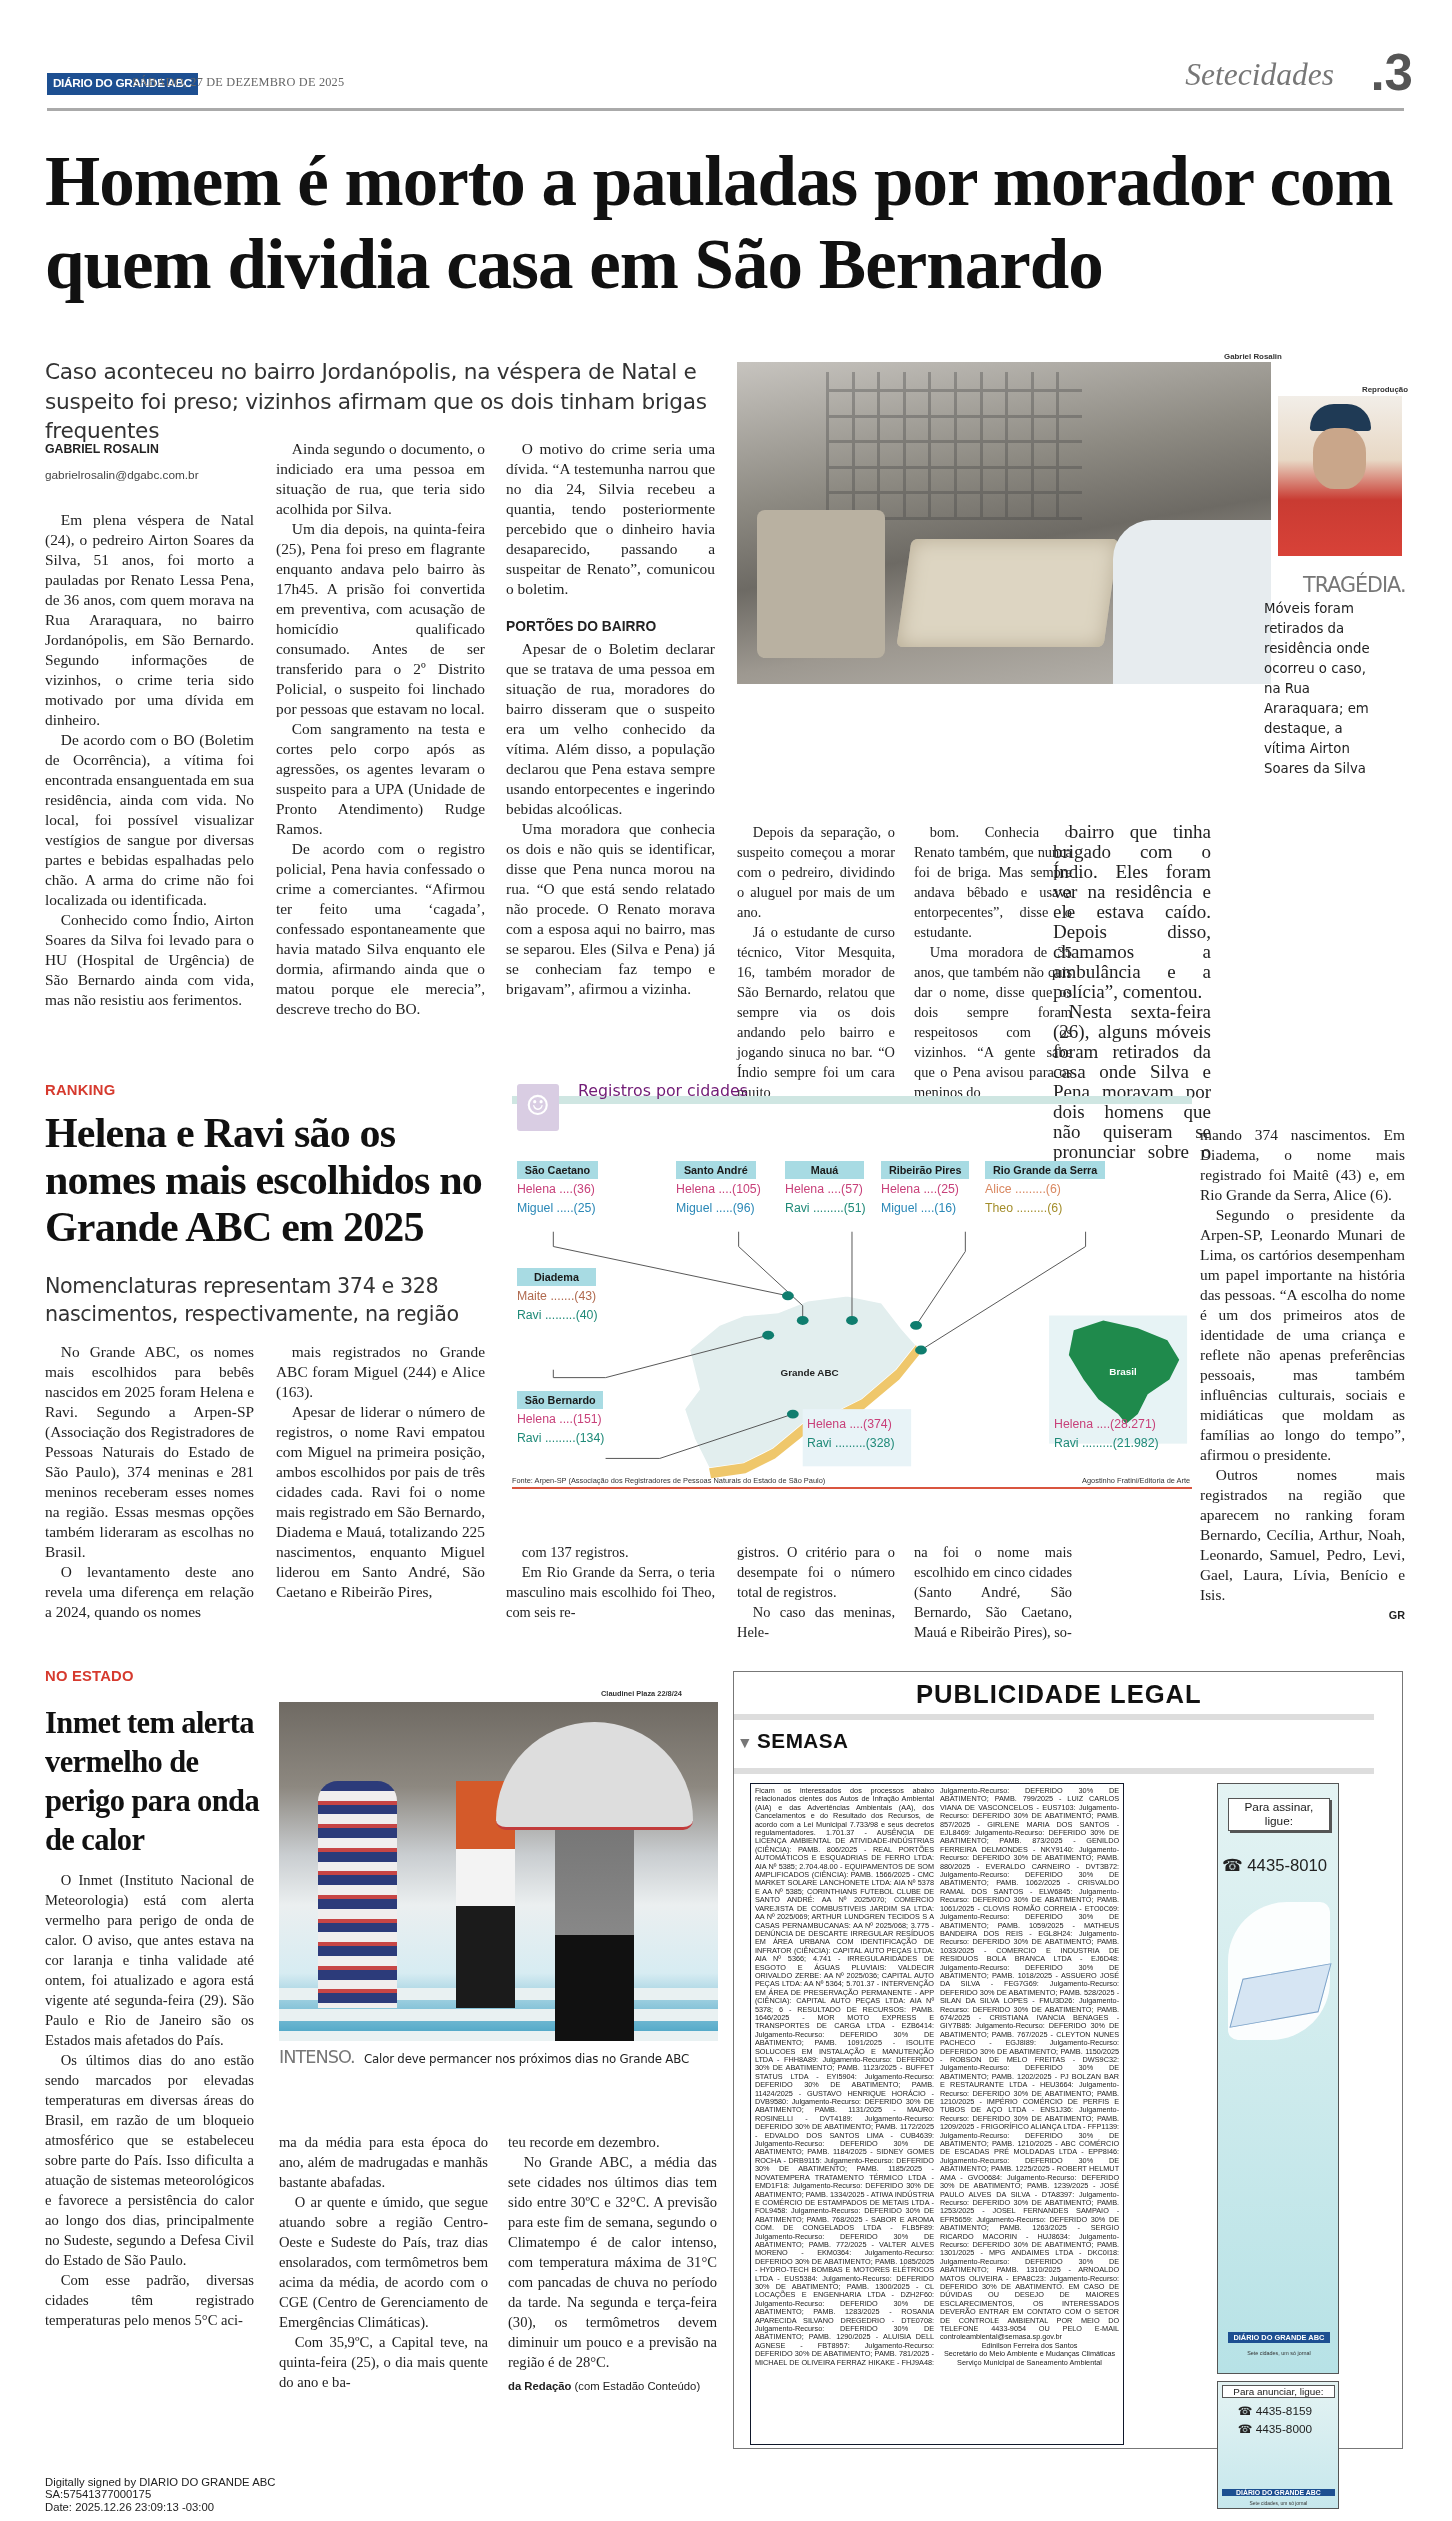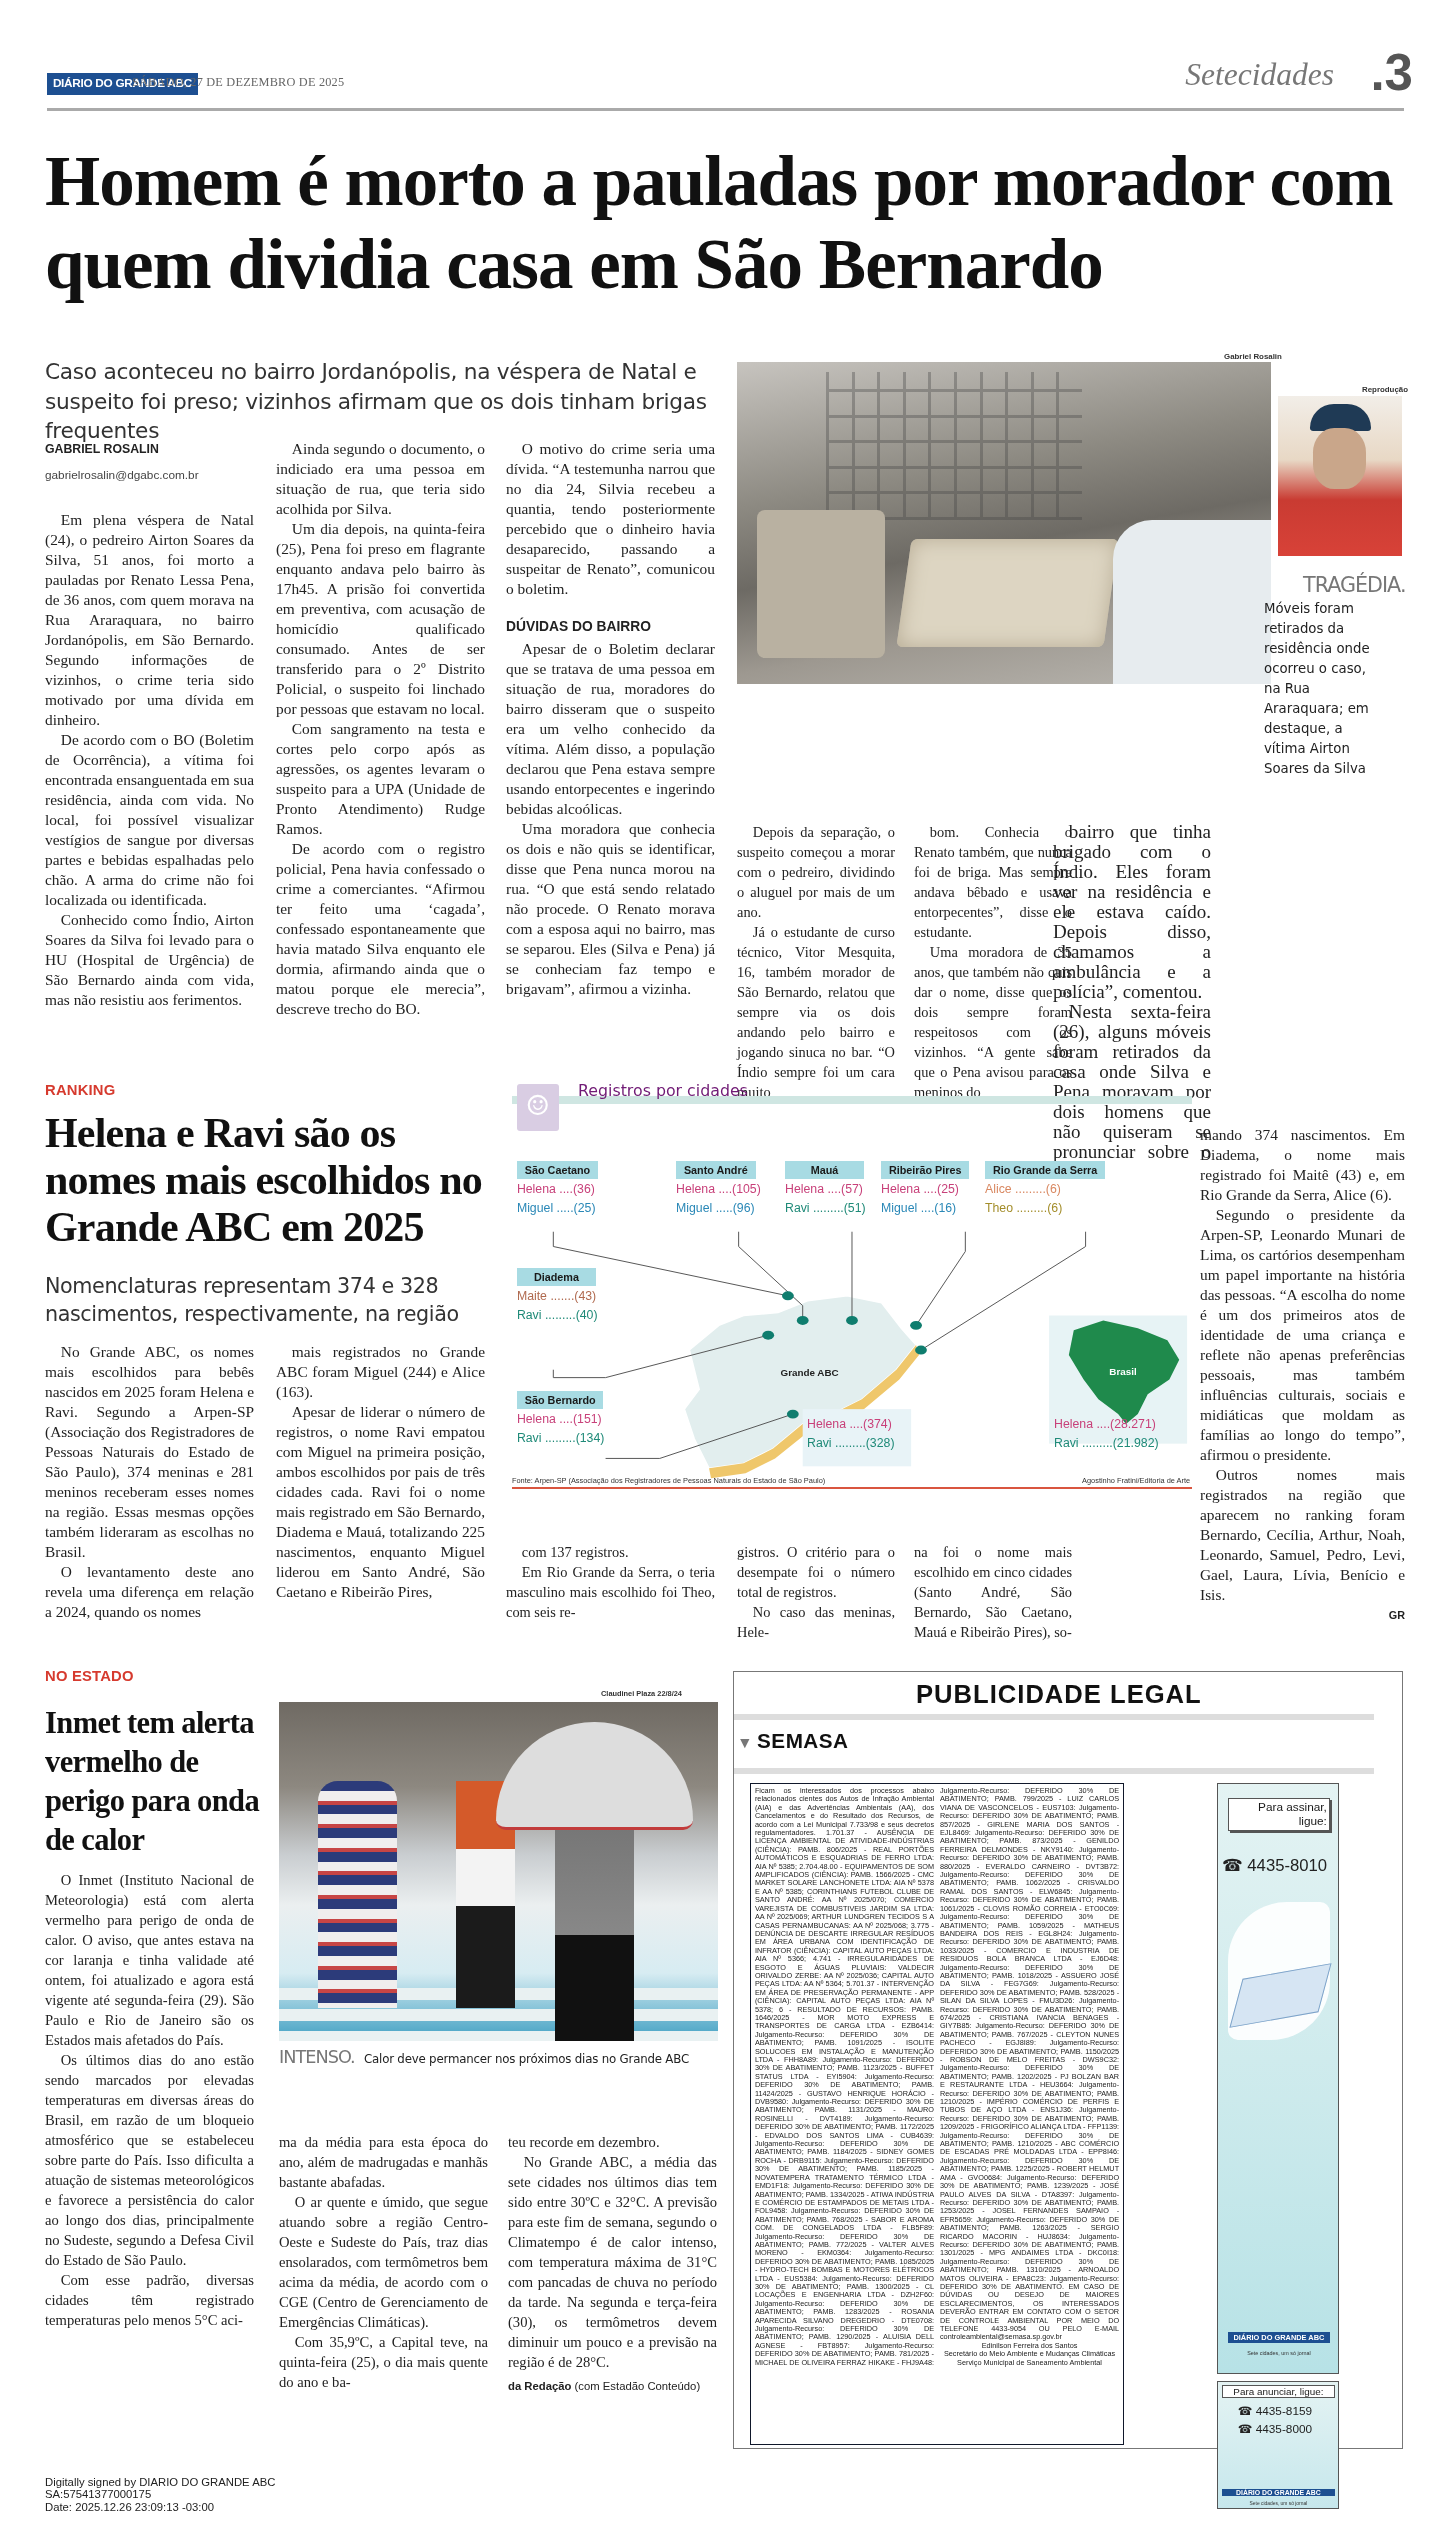--- a/index.html
+++ b/index.html
@@ -67,21 +67,21 @@
 
 #legal{left:733px;top:1671px;width:670px;height:778px;border:1px solid #777;background:#fff}
 #legal-title{position:absolute;left:182px;top:7.9px;font-family:"Liberation Sans",sans-serif;font-weight:bold;font-size:25.6px;letter-spacing:1px;color:#111}
 #legal-bar1{position:absolute;left:0;top:42px;width:640px;height:5.9px;background:#ddd}
 #semasa{position:absolute;left:3px;top:57px;font-family:"Liberation Sans",sans-serif;font-weight:bold;font-size:20.7px;color:#111;letter-spacing:0.5px}
 #semasa-tri{color:#777;font-size:15.8px;margin-right:3.9px}
 #legal-bar2{position:absolute;left:0;top:96px;width:640px;height:5.9px;background:#ddd}
 #legal-text{position:absolute;left:16px;top:111px;width:374px;height:662px;border:1px solid #0f172a;padding:3px 3.9px;column-count:2;column-gap:5.9px;font-family:"Liberation Sans",sans-serif;font-size:7.3px;line-height:8.4px;text-align:justify;color:#222;overflow:hidden}
 #legal-text .sig{text-align:center;display:block}
 #ad1{position:absolute;left:483px;top:111px;width:122px;height:591px;border:1px solid #555;background:linear-gradient(180deg,#e4f3f3 0%,#b7e2e6 100%)}
-#ad1 .call{position:absolute;left:9.9px;top:13.8px;width:102px;background:#fff;border:1px solid #555;box-shadow:2px 2px 0 #555;text-align:right;font-family:"Liberation Sans",sans-serif;font-size:11.8px;line-height:13.8px;padding:2px}
+#ad1 .call{position:absolute;left:9.9px;top:13.8px;width:102px;background:#fff;border:1px solid #555;box-shadow:2px 2px 0 #555;text-align:center;font-family:"Liberation Sans",sans-serif;font-size:11.8px;line-height:13.8px;padding:2px}
 #ad1 .phone{position:absolute;left:3.9px;top:71px;font-family:"Liberation Sans",sans-serif;font-size:16.7px;color:#222;white-space:nowrap}
 #ad1 .mock{position:absolute;left:9.9px;top:118px;width:102px;height:138px;background:#fff;border-radius:59px 9.9px 59px 9.9px;opacity:.9}
 #ad1 .mock2{position:absolute;left:17.7px;top:187px;width:89px;height:49px;background:#d6e5f3;transform:skew(-15deg,-10deg);border:1px solid #7da3c9}
 #ad1 .brand{position:absolute;left:9.9px;bottom:29.6px;width:102px;background:#1d4f91;color:#fff;font-family:"Liberation Sans",sans-serif;font-weight:bold;font-size:7.4px;text-align:center;padding:1px}
 #ad1 .tag{position:absolute;left:9.9px;bottom:16.7px;width:102px;font-family:"Liberation Sans",sans-serif;font-size:5.4px;color:#333;text-align:center}
 #ad2{position:absolute;left:483px;top:709px;width:122px;height:128px;border:1px solid #555;background:linear-gradient(180deg,#e4f3f3 0%,#c6e7ec 100%)}
 #ad2 .call{position:absolute;left:3.9px;top:3px;width:113px;background:#fff;border:1px solid #555;font-family:"Liberation Sans",sans-serif;font-size:9.9px;text-align:center}
 #ad2 .p1,#ad2 .p2{position:absolute;left:19.7px;font-family:"Liberation Sans",sans-serif;font-size:11.8px;color:#222}
 #ad2 .p1{top:21.7px}#ad2 .p2{top:40px}
 #ad2 .brand{position:absolute;left:3.9px;bottom:11.8px;width:113px;background:#1d4f91;color:#fff;font-family:"Liberation Sans",sans-serif;font-weight:bold;font-size:6.9px;text-align:center}
@@ -108,21 +108,21 @@
   <p>Conhecido como Índio, Airton Soares da Silva foi levado para o HU (Hospital de Urgência) de São Bernardo ainda com vida, mas não resistiu aos ferimentos.</p>
 </div>
 <div class="abs col" style="left:276px;top:439px;width:209px">
   <p>Ainda segundo o documento, o indiciado era uma pessoa em situação de rua, que teria sido acolhida por Silva.</p>
   <p>Um dia depois, na quinta-feira (25), Pena foi preso em flagrante enquanto andava pelo bairro às 17h45. A prisão foi convertida em preventiva, com acusação de homicídio qualificado consumado. Antes de ser transferido para o 2º Distrito Policial, o suspeito foi linchado por pessoas que estavam no local.</p>
   <p>Com sangramento na testa e cortes pelo corpo após as agressões, os agentes levaram o suspeito para a UPA (Unidade de Pronto Atendimento) Rudge Ramos.</p>
   <p>De acordo com o registro policial, Pena havia confessado o crime a comerciantes. “Afirmou ter feito uma ‘cagada’, confessado espontaneamente que havia matado Silva enquanto ele dormia, afirmando ainda que o matou porque ele merecia”, descreve trecho do BO.</p>
 </div>
 <div class="abs col" style="left:506px;top:439px;width:209px">
   <p>O motivo do crime seria uma dívida. “A testemunha narrou que no dia 24, Silvia recebeu a quantia, tendo posteriormente percebido que o dinheiro havia desaparecido, passando a suspeitar de Renato”, comunicou o boletim.</p>
-  <p class="subhead">DÚVIDAS DO BAIRRO</p>
+  <p class="subhead">PORTÕES DO BAIRRO</p>
   <p>Apesar de o Boletim declarar que se tratava de uma pessoa em situação de rua, moradores do bairro disseram que o suspeito era um velho conhecido da vítima. Além disso, a população declarou que Pena estava sempre usando entorpecentes e ingerindo bebidas alcoólicas.</p>
   <p>Uma moradora que conhecia os dois e não quis se identificar, disse que Pena nunca morou na rua. “O que está sendo relatado não procede. O Renato morava com a esposa aqui no bairro, mas se separou. Eles (Silva e Pena) já se conheciam faz tempo e brigavam”, afirmou a vizinha.</p>
 </div>
 <div class="abs col" style="left:737px;top:822px;width:158px;font-size:14.4px">
   <p>Depois da separação, o suspeito começou a morar com o pedreiro, dividindo o aluguel por mais de um ano.</p>
   <p>Já o estudante de curso técnico, Vitor Mesquita, 16, também morador de São Bernardo, relatou que sempre via os dois andando pelo bairro e jogando sinuca no bar. “O Índio sempre foi um cara muito</p>
 </div>
 <div class="abs col" style="left:914px;top:822px;width:158px;font-size:14.4px">
   <p>bom. Conhecia o Renato também, que nunca foi de briga. Mas sempre andava bêbado e usava entorpecentes”, disse o estudante.</p>
   <p>Uma moradora de 35 anos, que também não quis dar o nome, disse que os dois sempre foram respeitosos com os vizinhos. “A gente sabe que o Pena avisou para os meninos do</p>

